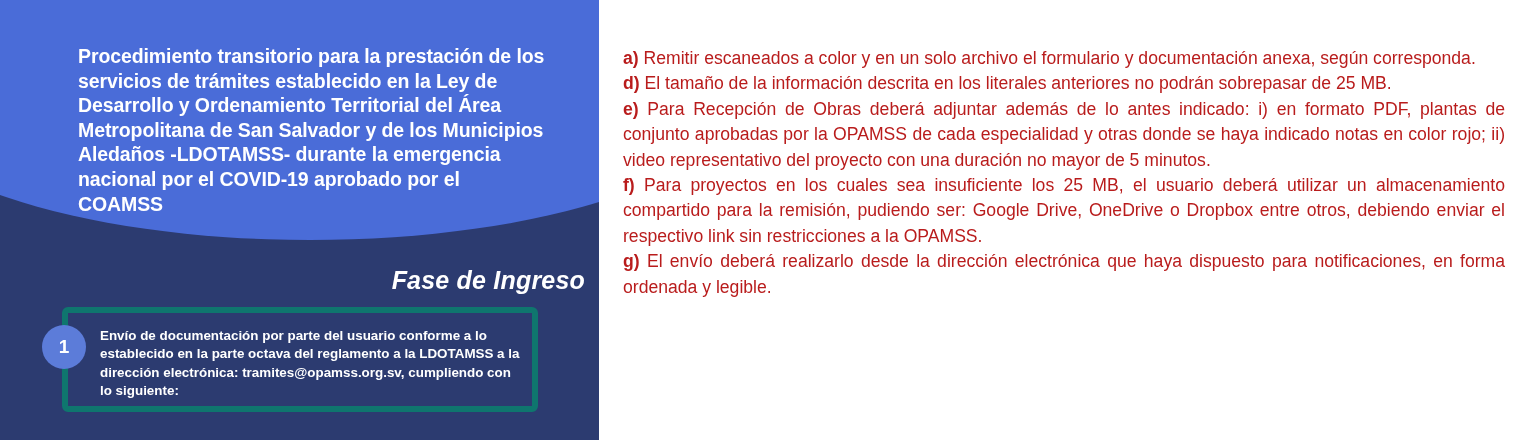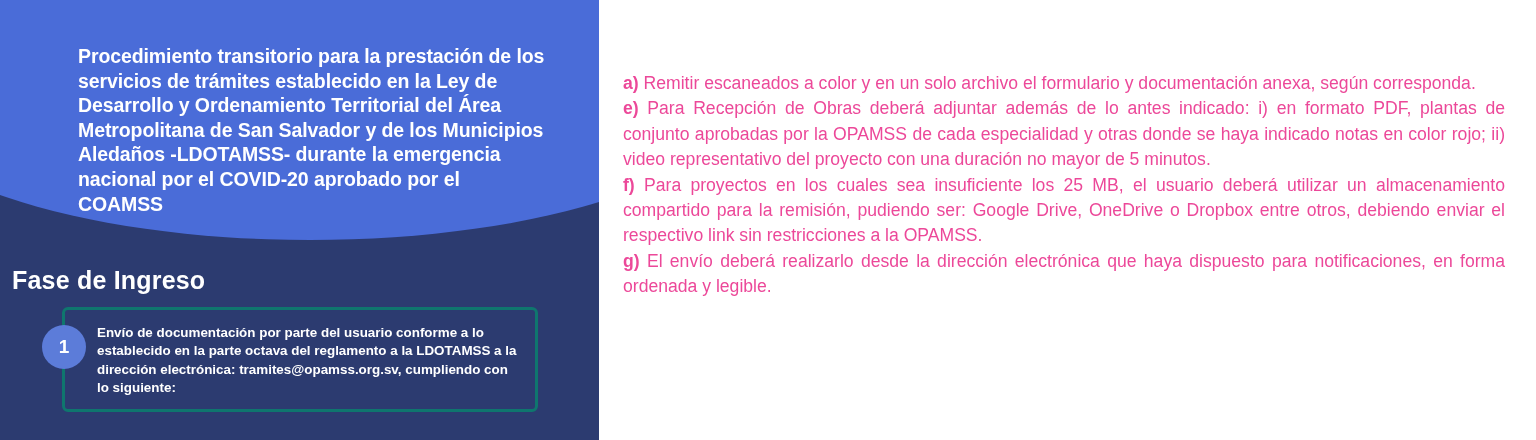--- a/index.html
+++ b/index.html
@@ -45,38 +45,39 @@
     width: 470px;
     color: #ffffff;
     font-size: 19.5px;
     font-weight: bold;
     line-height: 24.6px;
     letter-spacing: -0.1px;
     white-space: pre-line;
   }
   #phase-title {
     position: absolute;
-    left: 12px;
+    left: 0;
     top: 266px;
     width: 585px;
-    text-align: left;
+    text-align: right;
     color: #ffffff;
     font-size: 25px;
     font-weight: bold;
+    font-style: italic;
     letter-spacing: 0.2px;
   }
 
   
   #step-card {
     position: absolute;
     left: 62px;
     top: 307px;
     width: 476px;
     height: 105px;
-    border: 3px solid #0f766e;
+    border: 6px solid #0f766e;
     border-radius: 6px;
     box-sizing: border-box;
     background: #2c3b70;
   }
   #step-text {
     position: absolute;
     left: 32px;
     top: 14px;
     width: 420px;
     color: #ffffff;
@@ -109,56 +110,56 @@
     top: 0;
     width: 937px;
     height: 440px;
     background: #ffffff;
   }
   #requirements {
     position: absolute;
     left: 24px;
     top: 46px;
     width: 882px;
-    color: #ec4899;
+    color: #b91c1c;
     font-size: 17.6px;
     line-height: 25.4px;
-    margin-top: 25px;
   }
   .req-item {
     text-align: justify;
     margin: 0;
   }
   .req-letter {
     font-weight: bold;
   }
 </style>
 </head>
 <body>
 
 <div id="page">
 
   <div id="left-panel">
 
     <div id="hero-blob"></div>
 
-    <div id="headline">Procedimiento transitorio para la prestación de los servicios de trámites establecido en la Ley de Desarrollo y Ordenamiento Territorial del Área Metropolitana de San Salvador y de los Municipios Aledaños -LDOTAMSS- durante la emergencia nacional por el COVID-20 aprobado por el COAMSS</div>
+    <div id="headline">Procedimiento transitorio para la prestación de los servicios de trámites establecido en la Ley de Desarrollo y Ordenamiento Territorial del Área Metropolitana de San Salvador y de los Municipios Aledaños -LDOTAMSS- durante la emergencia nacional por el COVID-19 aprobado por el COAMSS</div>
 
     <div id="phase-title">Fase de Ingreso</div>
 
     <div id="step-card">
       <div id="step-text">Envío de documentación por parte del usuario conforme a lo establecido en la parte octava del reglamento a la LDOTAMSS a la dirección electrónica: tramites@opamss.org.sv, cumpliendo con lo siguiente:</div>
     </div>
 
     <div id="step-badge">1</div>
 
   </div>
 
   <div id="right-panel">
     <div id="requirements">
         <p class="req-item"><span class="req-letter">a)</span><span> Remitir escaneados a color y en un solo archivo el formulario y documentación anexa, según corresponda.</span></p>
+        <p class="req-item"><span class="req-letter">d)</span><span> El tamaño de la información descrita en los literales anteriores no podrán sobrepasar de 25 MB.</span></p>
         <p class="req-item"><span class="req-letter">e)</span><span> Para Recepción de Obras deberá adjuntar además de lo antes indicado: i) en formato PDF, plantas de conjunto aprobadas por la OPAMSS de cada especialidad y otras donde se haya indicado notas en color rojo; ii) video representativo del proyecto con una duración no mayor de 5 minutos.</span></p>
         <p class="req-item"><span class="req-letter">f)</span><span> Para proyectos en los cuales sea insuficiente los 25 MB, el usuario deberá utilizar un almacenamiento compartido para la remisión, pudiendo ser: Google Drive, OneDrive o Dropbox entre otros, debiendo enviar el respectivo link sin restricciones a la OPAMSS.</span></p>
         <p class="req-item"><span class="req-letter">g)</span><span> El envío deberá realizarlo desde la dirección electrónica que haya dispuesto para notificaciones, en forma ordenada y legible.</span></p>
       </div>
   </div>
 
 </div>
 
 </body></html>

